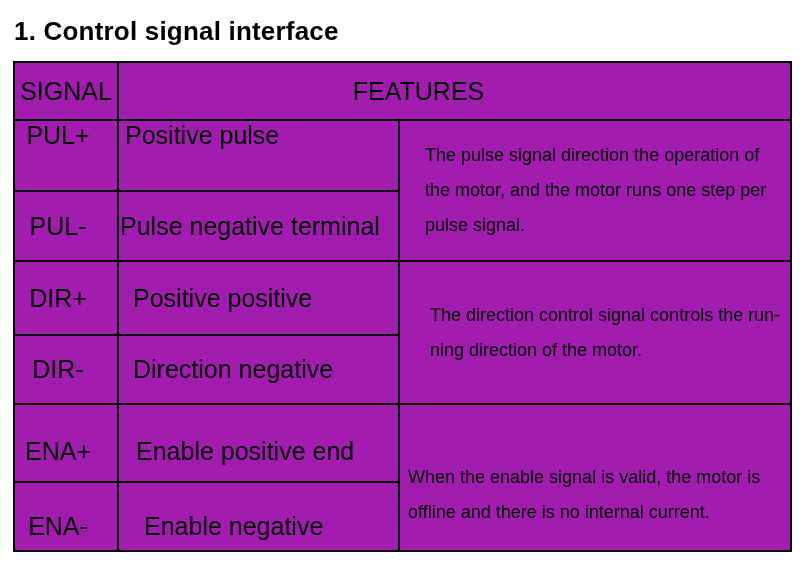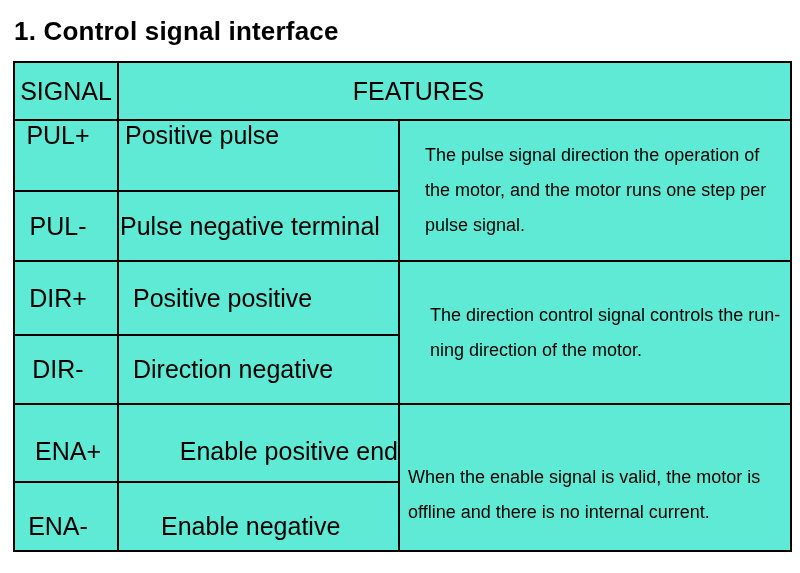--- a/index.html
+++ b/index.html
@@ -33,21 +33,21 @@
     width: 777px;
     border-collapse: collapse;
     table-layout: fixed;
   }
   col.c1 { width: 104px; }
   col.c2 { width: 281px; }
   col.c3 { width: 392px; }
   th, td {
     border: 2px solid #000000;
     padding: 0;
-    background: #5eead4;
+    background: #a21caf;
     overflow: hidden;
   }
   tr.hdr { height: 58px; }
   tr.r1  { height: 62px; }
   tr.r2  { height: 70px; }
   tr.r3  { height: 74px; }
   tr.r4  { height: 69px; }
   tr.r5  { height: 78px; }
   tr.r6  { height: 69px; }
   th {
@@ -76,24 +76,24 @@
     line-height: 35px;
     vertical-align: middle;
     white-space: pre-line;
     text-align: left;
   }
   
   .pad-a { padding-left: 6px; }
   .pad-b { padding-left: 1px; }
   .pad-c { padding-left: 14px; }
   .pad-d { padding-left: 17px; }
-  .pad-e { padding-left: 42px; margin-left: 42px; }
+  .pad-e { padding-left: 25px; margin-left: 42px; }
   tr.r1 .sig, tr.r1 .feat { padding-bottom: 40px; }
   tr.r2 .sig, tr.r2 .feat { padding-bottom: 0; }
-  tr.r5 .sig, tr.r5 .feat { padding-top: 16px; text-align: right; }
+  tr.r5 .sig, tr.r5 .feat { padding-top: 16px; }
   tr.r6 .sig, tr.r6 .feat { padding-top: 20px; }
   td.desc1 { padding-left: 25px; }
   td.desc2 { padding-left: 30px; }
   td.desc3 { padding-left: 8px; padding-top: 34px; }
 </style>
 </head>
 <body>
 
 <div class="page">
 

